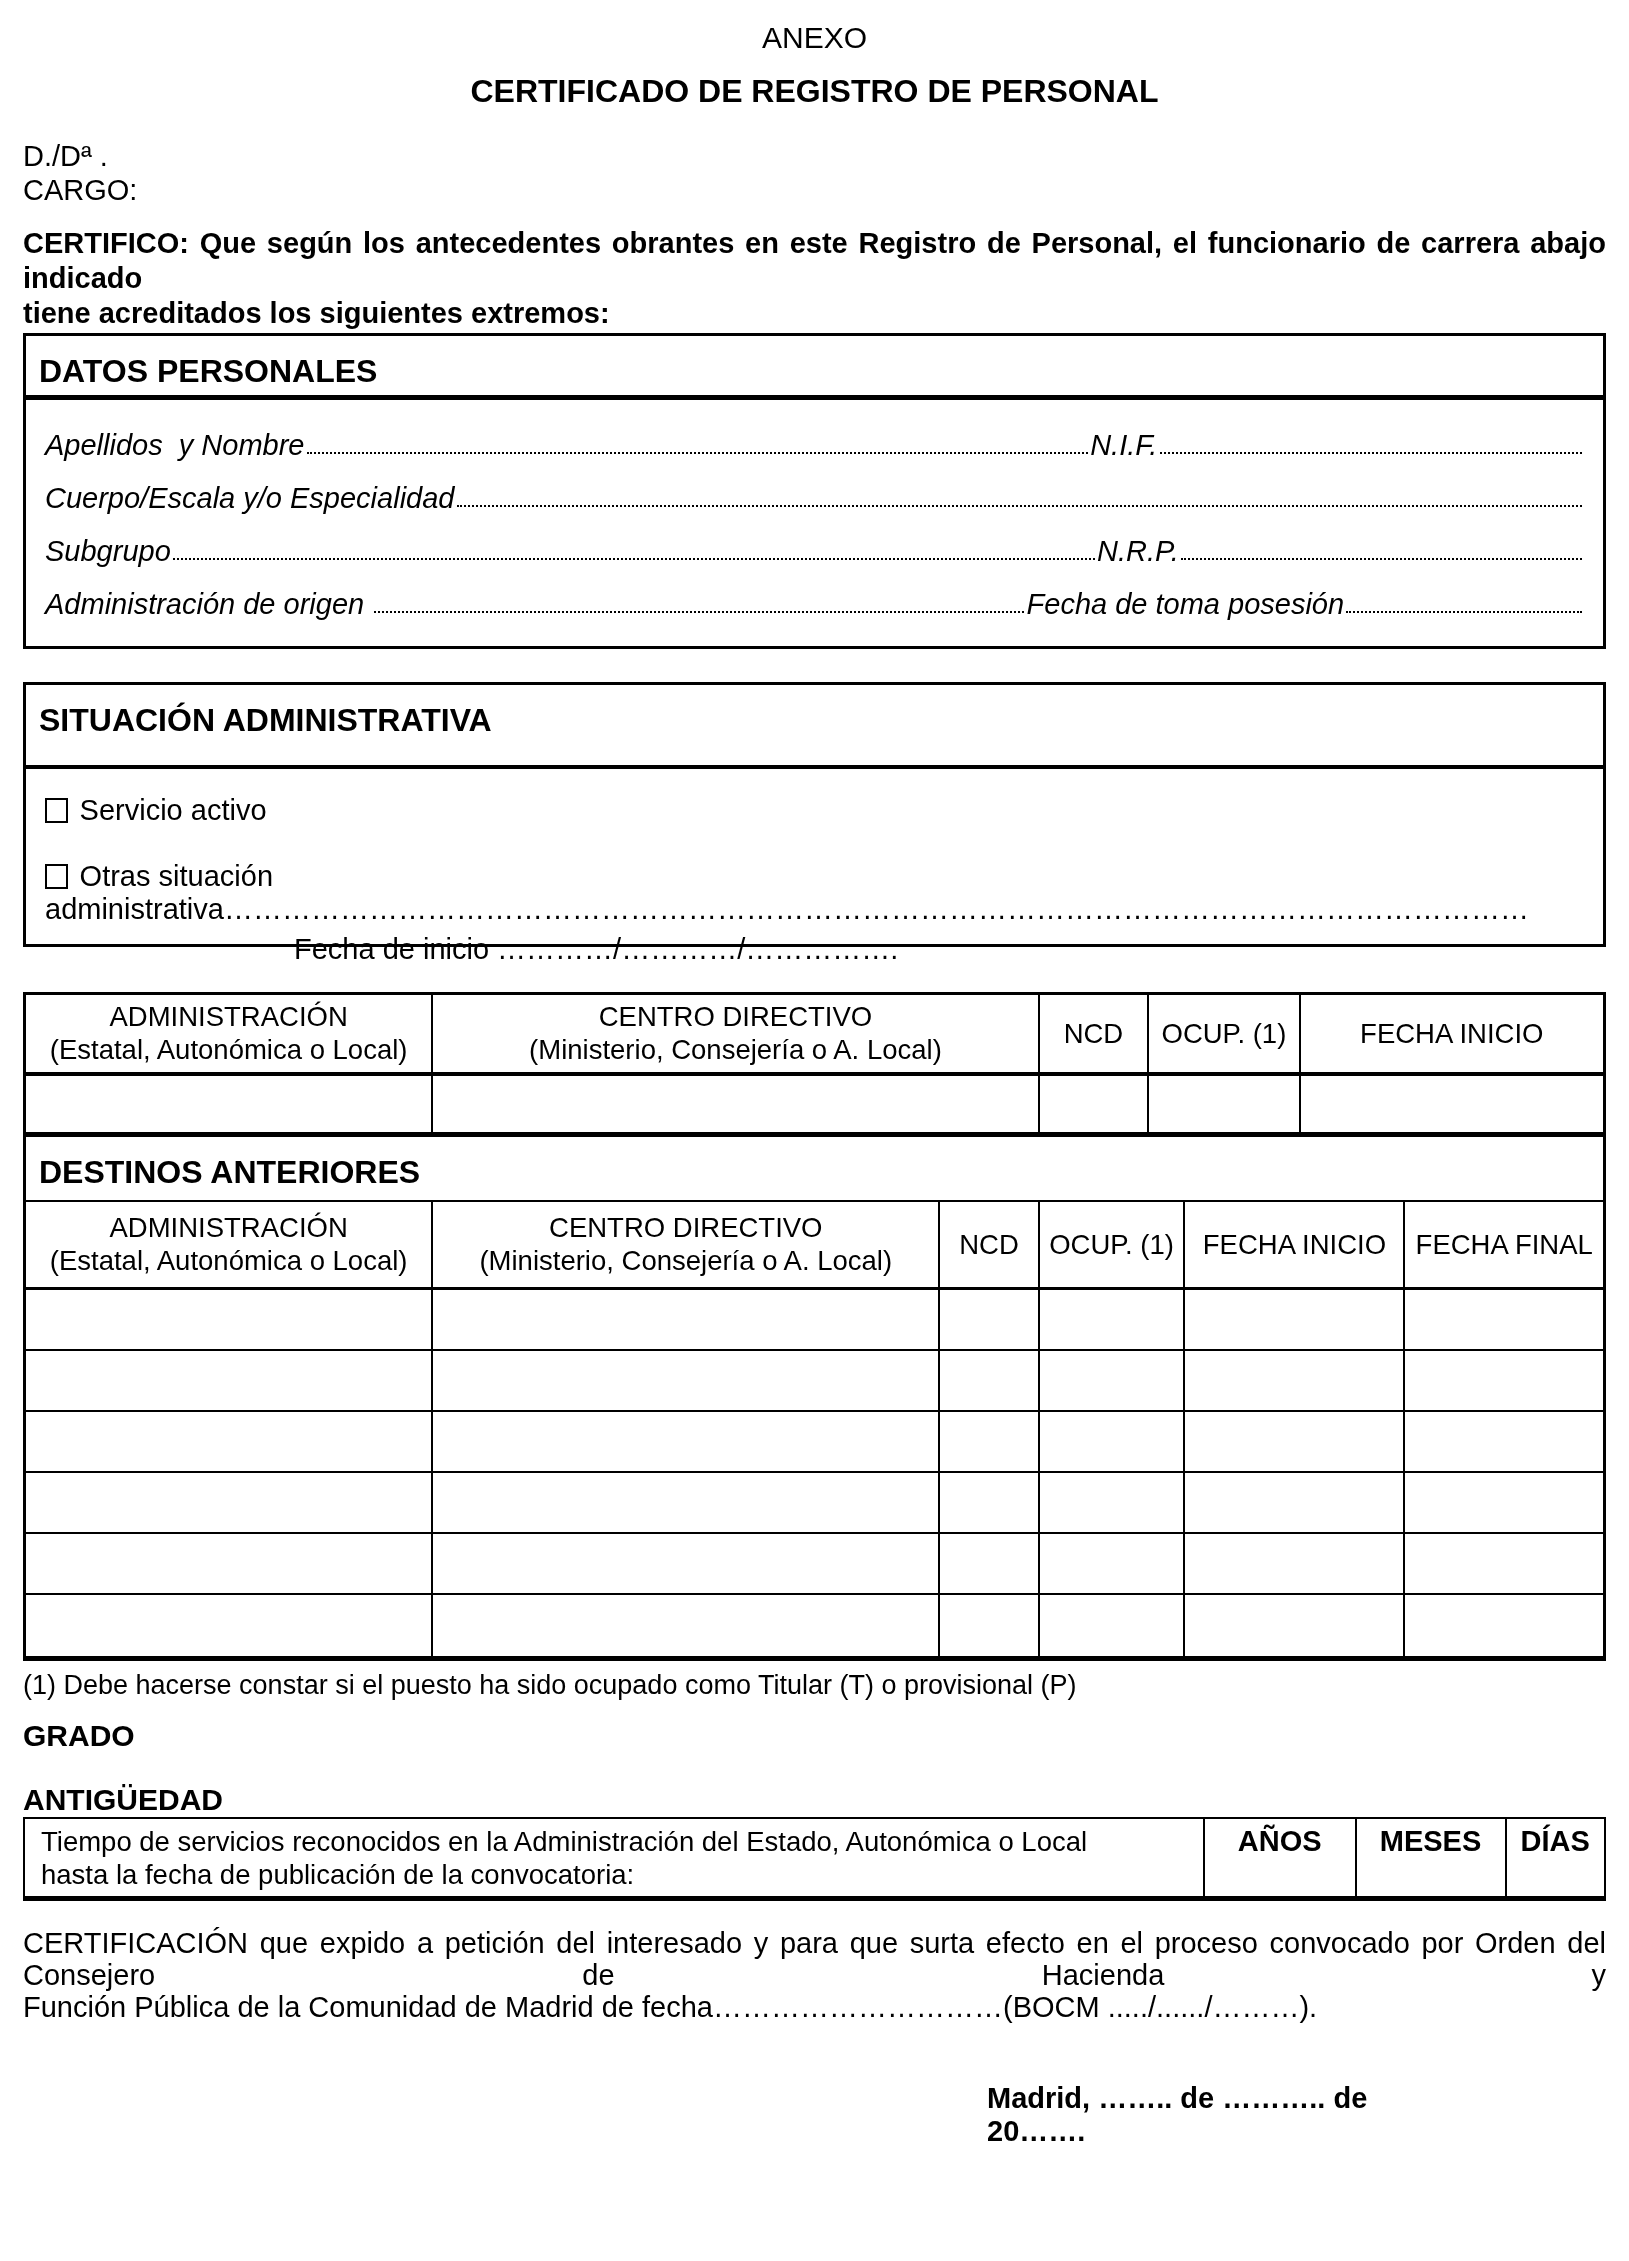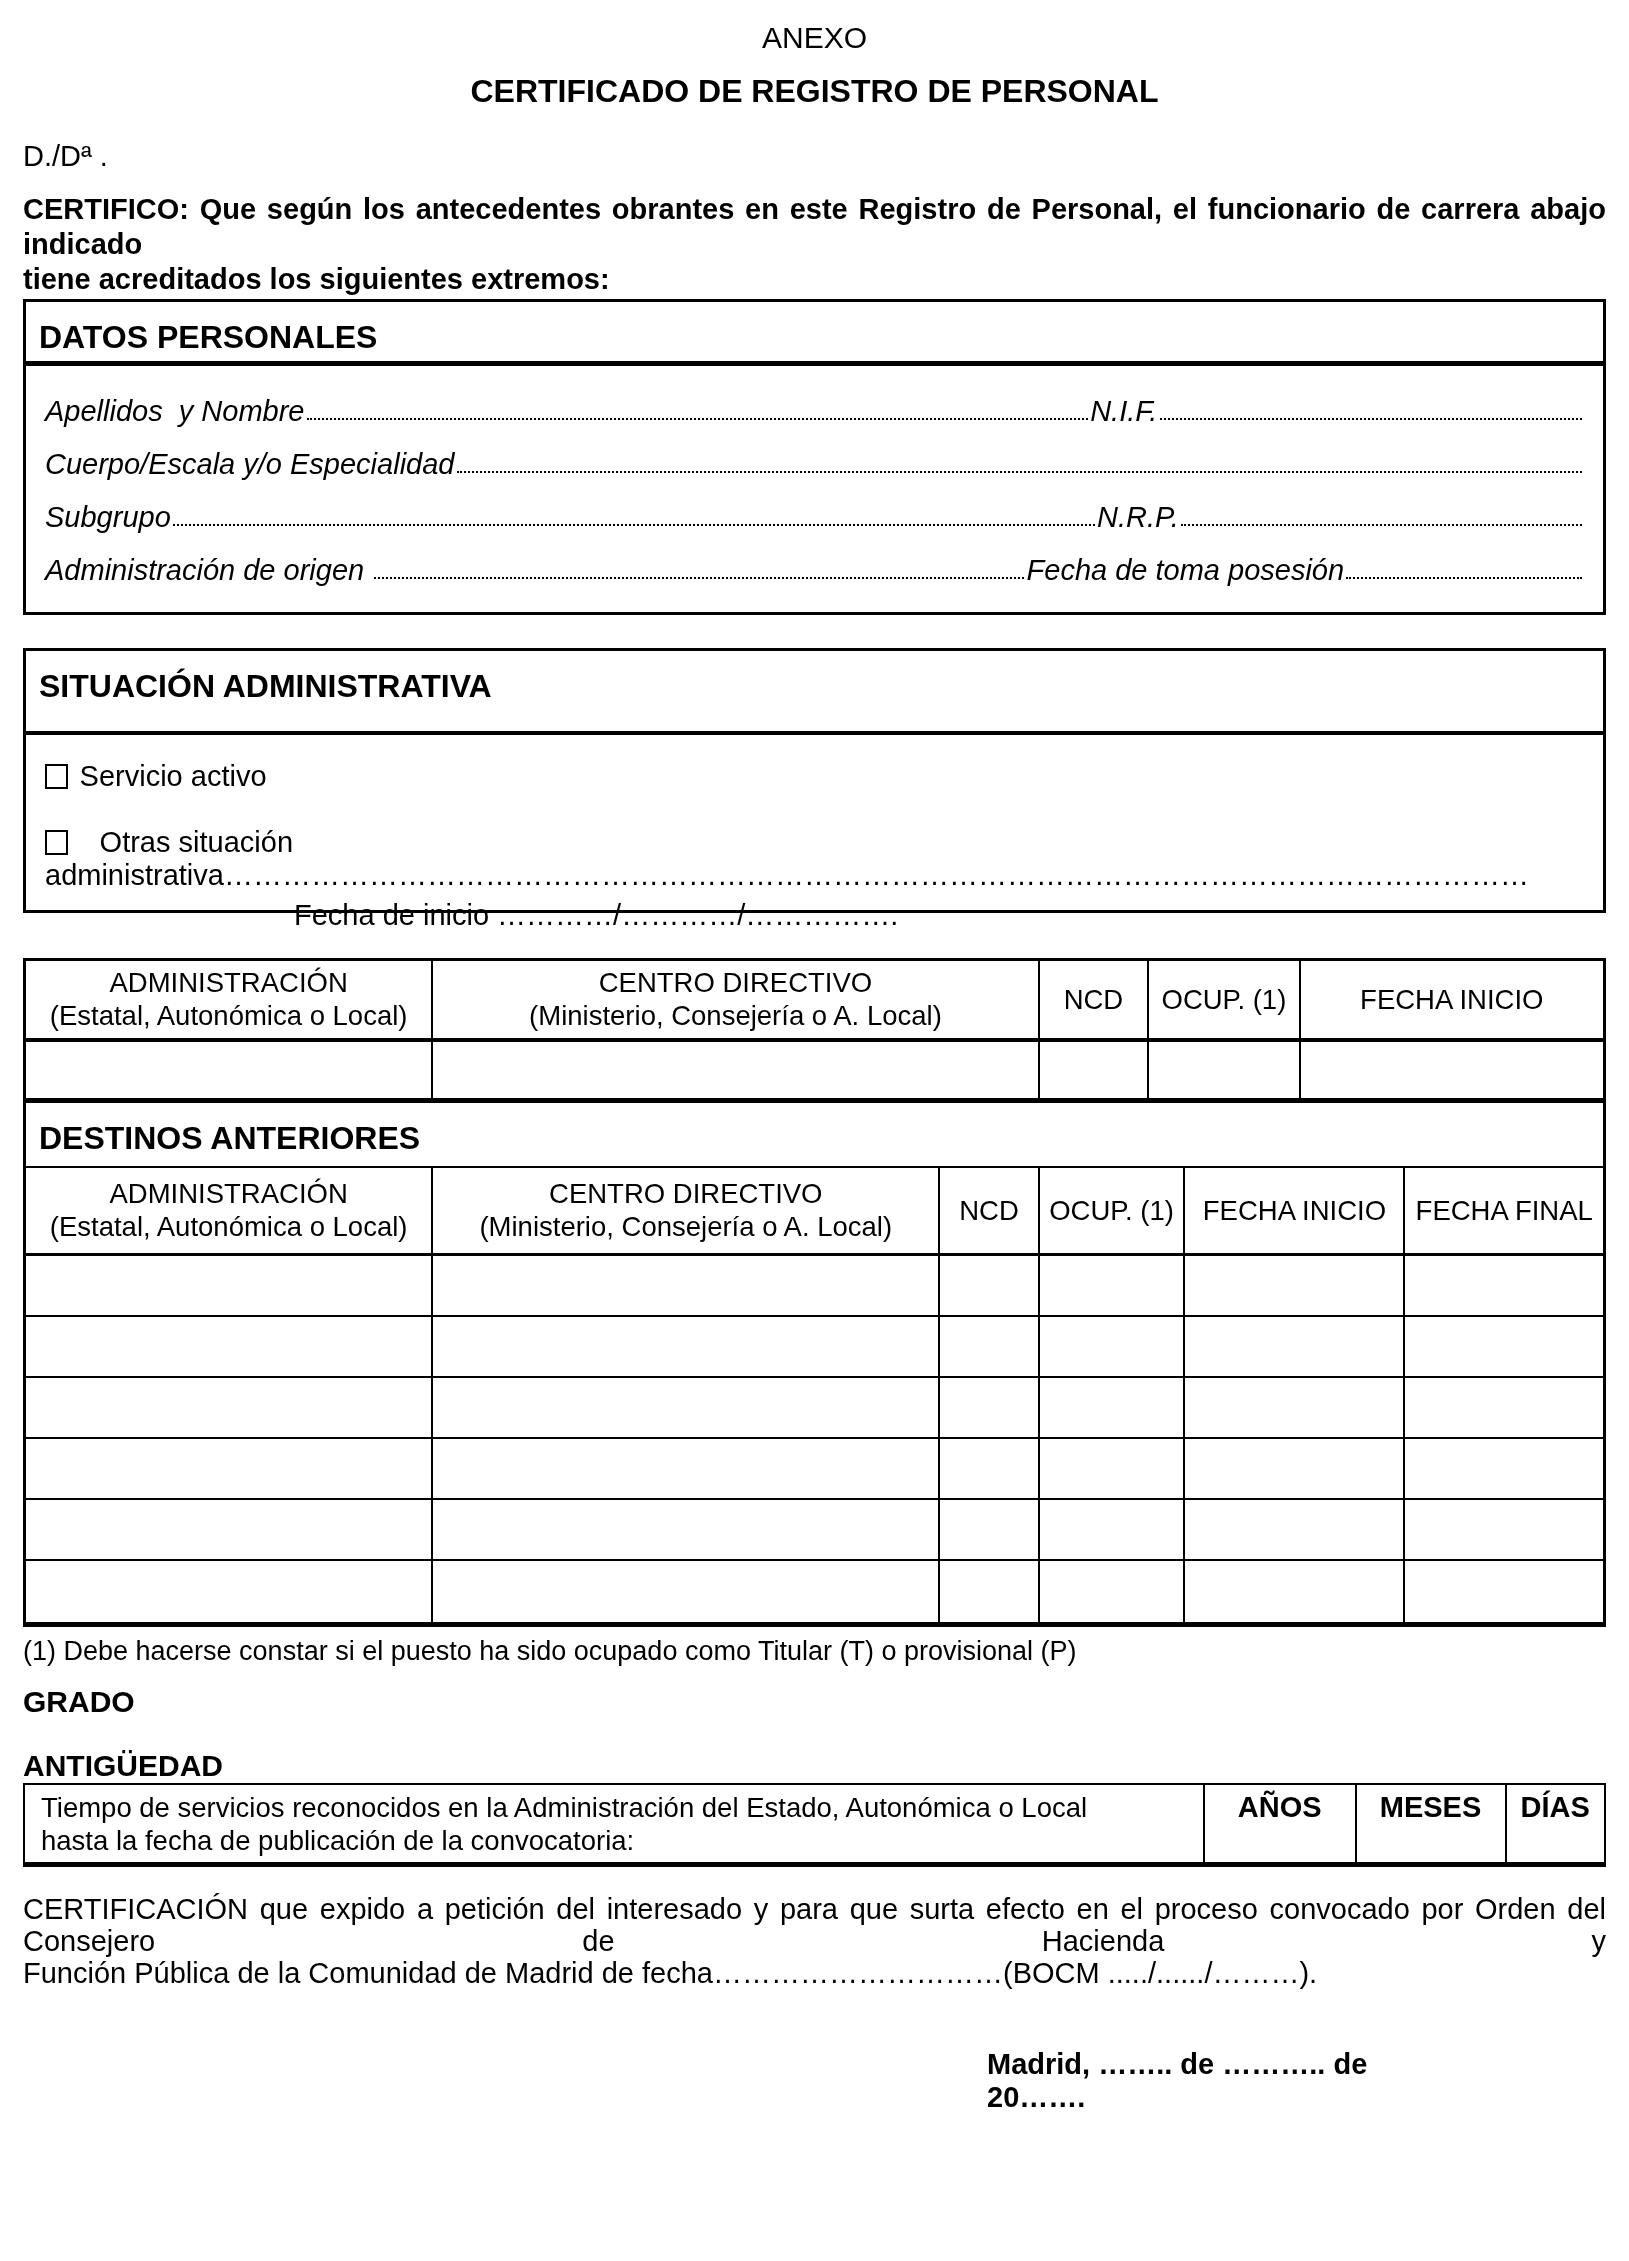--- a/index.html
+++ b/index.html
@@ -41,21 +41,21 @@
 
   
   .box-situacion { margin-top:33px; height:265px; }
   .box-situacion .box-title { height:84px; border-bottom:4.3px solid #000; }
   .sit-body { padding:25px 19px 0 19px; font-size:29px; line-height:33px; }
   .checkline { display:flex; align-items:center; }
   .checkbox {
     display:inline-block; width:23px; height:25px;
     border:2.2px solid #000; margin-right:11.6px; flex:0 0 auto;
   }
-  .check2 { margin-top:33px;gap:20px; }
+  .check2 { margin-top:33px; }
   .adm-line { margin-top:0; }
   .fecha-inicio { margin-top:7.2px; padding-left:249px; }
 
   
   .bigbox { margin-top:45px; border:3.6px solid #000; border-bottom-width:5.8px; }
   .bb-title1 { height:65px;  border-bottom:4.3px solid #000; }
   .bb-title2 { height:65px;  border-bottom:2.9px solid #000; }
   .trow { display:flex; }
   .trow .tcell { border-left:2.2px solid #000; }
   .trow .tcell:first-child { border-left:none; }
@@ -106,20 +106,21 @@
 </head>
 <body>
 
 <div id="page">
 
   <div class="anexo-title center">ANEXO</div>
   <div class="main-title center">CERTIFICADO DE REGISTRO DE PERSONAL</div>
 
   <div class="dd-block">
     <div>D./Dª .</div>
+    <div>CARGO:</div>
   </div>
 
   <div class="certifico">
     <div class="jline">CERTIFICO: Que según los antecedentes obrantes en este Registro de Personal, el funcionario de carrera abajo indicado</div>
     <div>tiene acreditados los siguientes extremos:</div>
   </div>
 
   <div class="formbox box-datos">
     <div class="box-title">DATOS PERSONALES</div>
     <div class="datos-rows">

